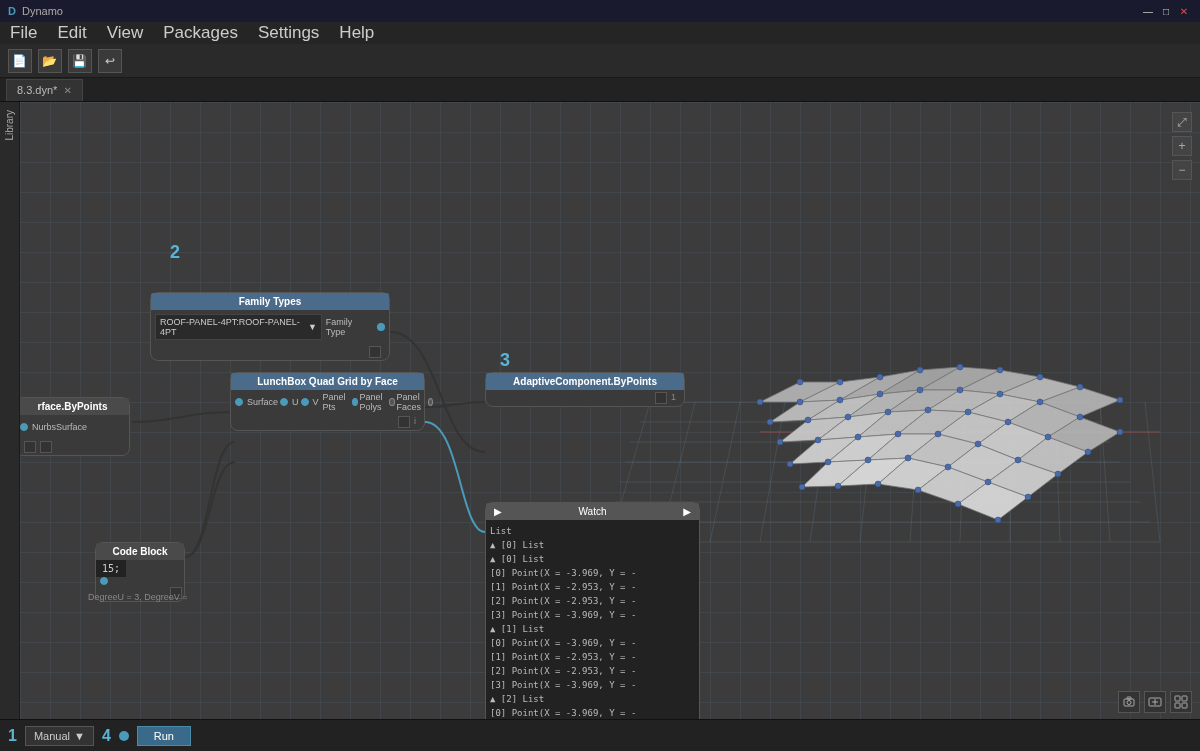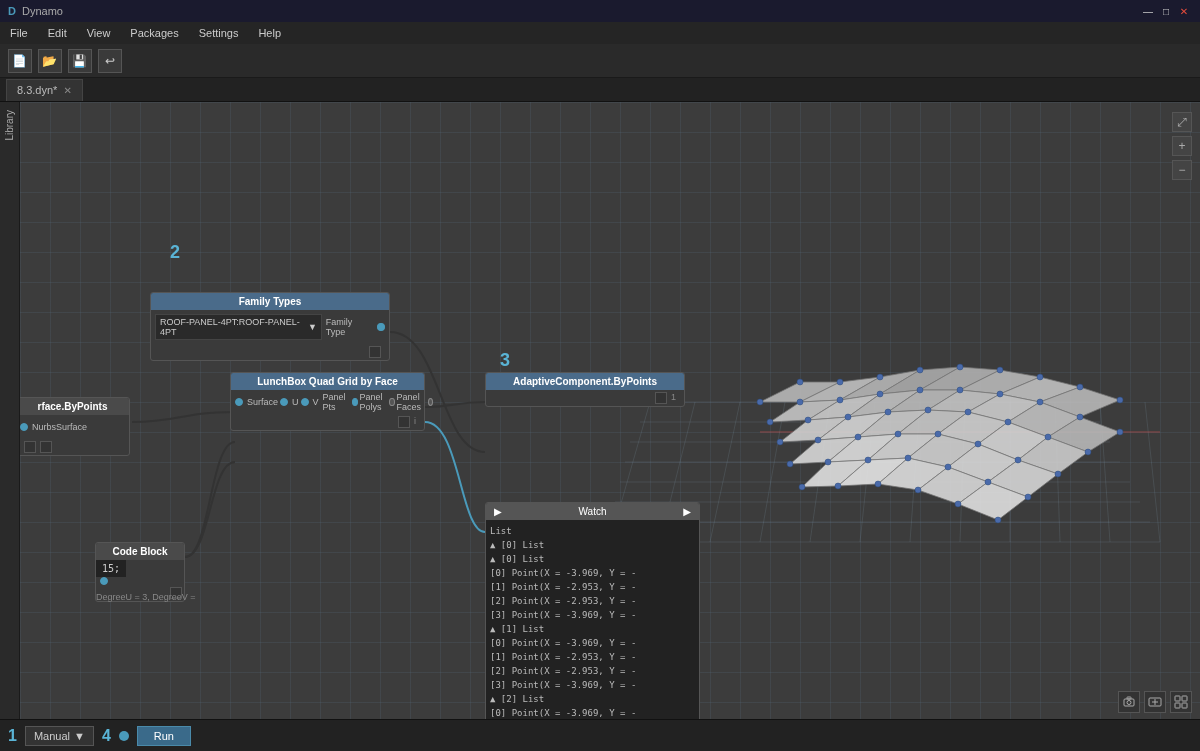--- a/index.html
+++ b/index.html
@@ -34,21 +34,21 @@
     #menubar {
       height: 22px;
       background: #252525;
       display: flex;
       align-items: center;
       padding: 0 6px;
       gap: 12px;
     }
     .menu-item {
       color: #ccc;
-      font-size: 11px;
+      font-size: 17px;
       cursor: pointer;
       padding: 2px 4px;
     }
 
     
     #toolbar {
       height: 34px;
       background: #2a2a2a;
       border-bottom: 1px solid #1a1a1a;
       display: flex;
@@ -149,21 +149,21 @@
       color: #aaa;
       font-size: 12px;
       cursor: pointer;
     }
 
     
     .node {
       position: absolute;
       background: #3a3a3a;
       border: 1px solid #555;
-      border-radius: 3px;
+      border-radius: 8px;
       font-size: 10px;
     }
     .node-header {
       background: #4a6b8a;
       color: #fff;
       padding: 3px 8px;
       border-radius: 2px 2px 0 0;
       text-align: center;
       font-size: 10px;
       font-weight: bold;
@@ -663,21 +663,21 @@
         <div class="code-content">15;</div>
         <div style="padding:0 4px;">
           <div class="port-dot connected"></div>
         </div>
       </div>
       <div style="padding:2px;display:flex;justify-content:flex-end;">
         <div style="width:12px;height:12px;background:#333;border:1px solid #555;"></div>
       </div>
     </div>
 
-    <div style="position:absolute;left:76px;top:490px;font-size:9px;color:#888;">DegreeU = 3, DegreeV =</div>
+    <div style="position:absolute;left:68px;top:490px;font-size:9px;color:#888;">DegreeU = 3, DegreeV =</div>
 
     <div id="right-controls">
       <div class="ctrl-btn">⤢</div>
       <div class="ctrl-btn">+</div>
       <div class="ctrl-btn">−</div>
     </div>
 
     <div id="camera-controls">
       <div class="cam-btn">
         <svg width="14" height="14" viewBox="0 0 14 14" fill="none">

